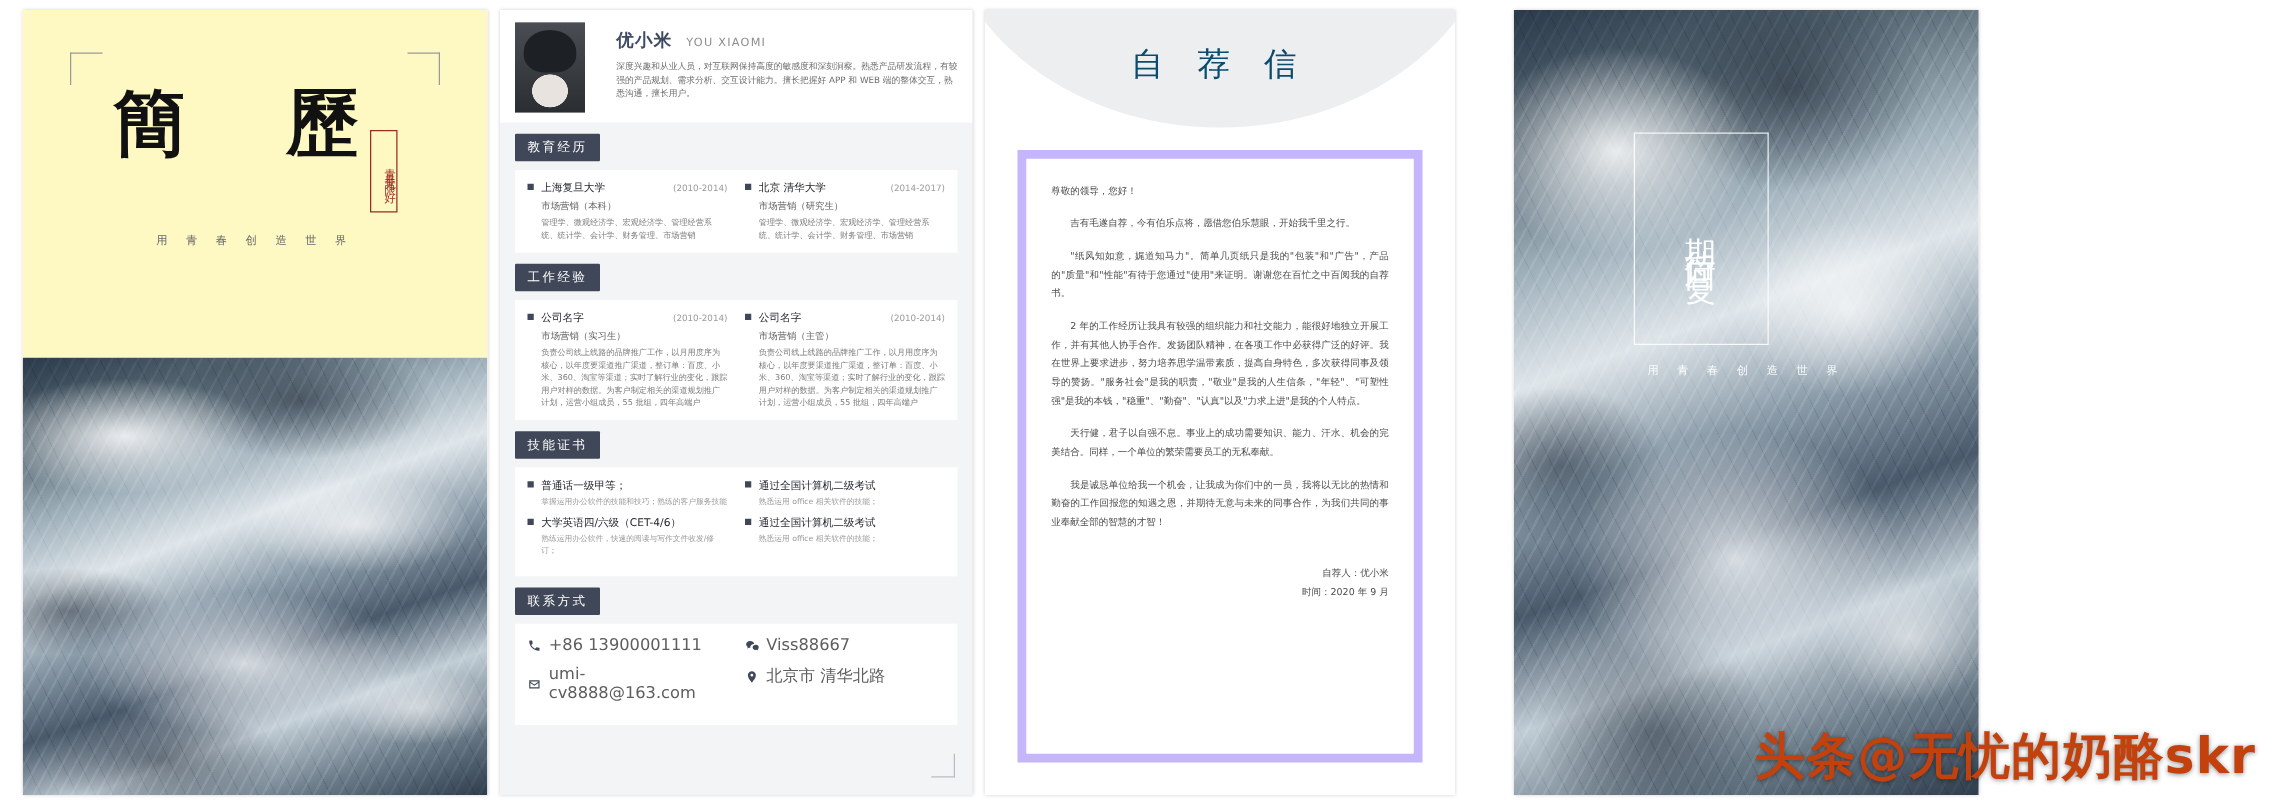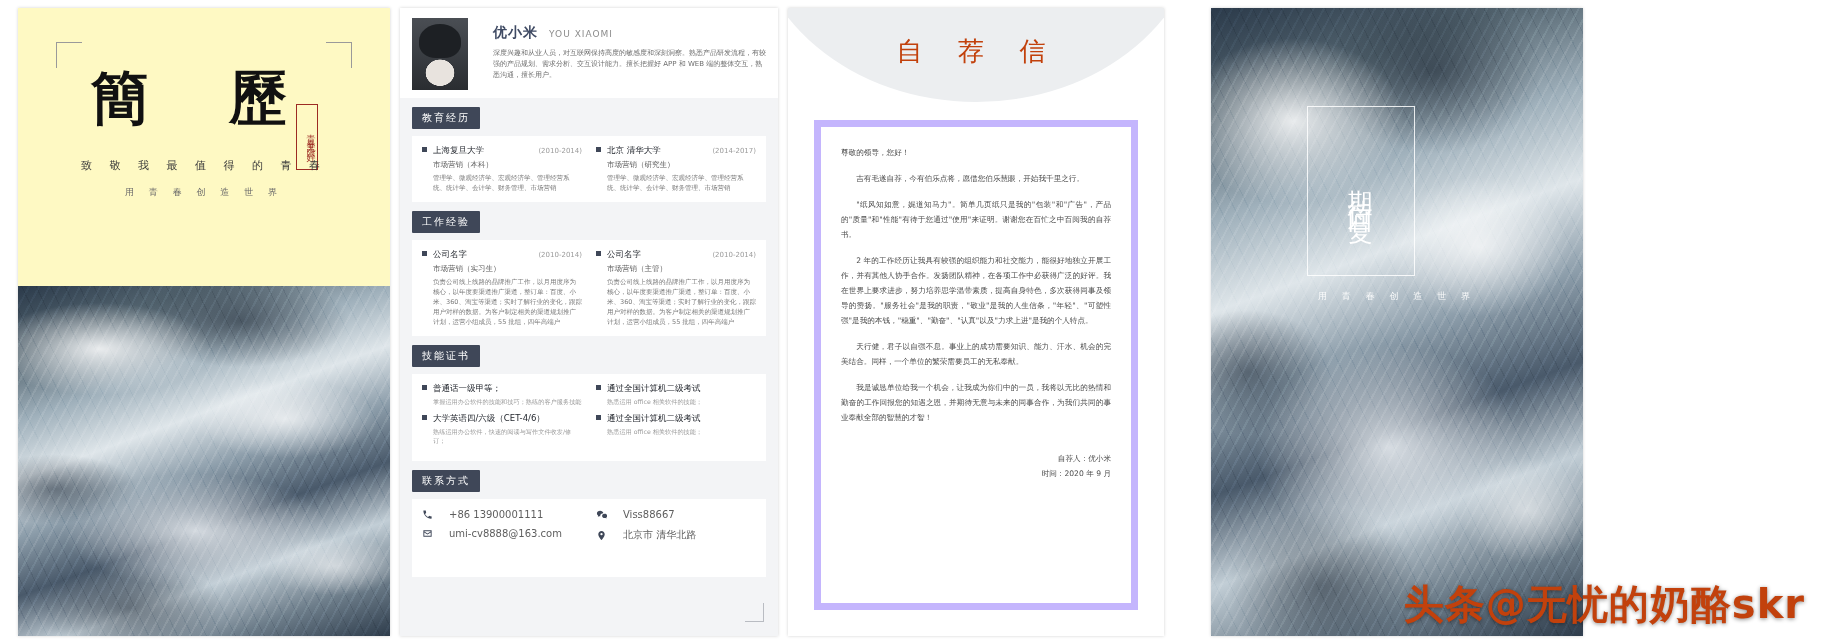--- a/index.html
+++ b/index.html
@@ -68,30 +68,30 @@
   .col{flex:1;min-width:0;}
   .item-title-row{display:flex;align-items:baseline;gap:6px;}
   .bullet{width:5px;height:5px;background:#3f4758;flex:none;transform:translateY(-1px);}
   .item-title{font-size:8.5px;color:#23272e;font-weight:400;}
   .item-date{font-size:7px;color:#9a9a9a;margin-left:auto;}
   .item-sub{font-size:7.5px;color:#5e5e5e;margin:3px 0 0 11px;}
   .item-text{font-size:6.5px;line-height:10px;color:#7b7b7b;margin:3px 0 0 11px;}
   .skill-row{margin-bottom:7px;}
   .skill-note{font-size:6.2px;color:#9a9a9a;margin:2px 0 0 11px;line-height:9px;}
   .contact-body{margin:7px 12px 0 12px;background:#fff;padding:10px;display:flex;gap:14px;min-height:58px;}
-  .ct{display:flex;align-items:center;gap:16px;font-size:10px;color:#5e5e5e;margin-bottom:8px;}
+  .ct{display:flex;align-items:center;gap:6px;font-size:13px;color:#5e5e5e;margin-bottom:8px;}
   .ic{width:11px;height:11px;flex:none;color:#3f4758;}
   .ic svg{width:11px;height:11px;display:block;fill:currentColor;}
   .p2-corner{position:absolute;right:14px;bottom:14px;width:18px;height:18px;border-right:1px solid #b9bcc2;border-bottom:1px solid #b9bcc2;}
 
   
   #page3{left:788px;width:376px;background:#fff;}
   .p3-arc{position:absolute;left:-10%;top:-96px;width:120%;height:190px;background:#eceef0;border-radius:0 0 50% 50%/0 0 100% 100%;}
-  .p3-title{position:absolute;left:0;right:0;top:26px;text-align:center;font-family:Liberation Mono, monospace;
-            font-size:26px;letter-spacing:10px;color:#c2410c;}
+  .p3-title{position:absolute;left:0;right:0;top:26px;text-align:center;font-family:Liberation Sans, sans-serif;
+            font-size:26px;letter-spacing:10px;color:#0c4a6e;}
   .p3-body{position:absolute;left:26px;right:26px;top:112px;border:7px solid #c4b5fd;bottom:26px;padding:18px 20px;box-sizing:border-box;}
   .p3-body p{margin:0 0 11px 0;font-size:7.6px;line-height:15px;color:#4b4b4b;text-indent:2em;text-align:justify;}
   .p3-sign{margin-top:26px;text-align:right;font-size:7.6px;color:#4b4b4b;line-height:15px;}
 
   
   #page4{left:1211px;width:372px;}
   .p4-frame{position:absolute;left:96px;top:98px;width:106px;height:168px;border:1px solid rgba(255,255,255,.85);}
   .p4-vert-wrap{position:absolute;left:96px;top:98px;width:106px;height:168px;display:flex;align-items:center;justify-content:center;}
   .p4-vert-inner{writing-mode:vertical-rl;color:#fff;font-family:"DejaVu Serif","Liberation Serif",serif;font-size:25px;letter-spacing:10px;}
   .p4-sub{position:absolute;left:0;right:0;top:282px;text-align:center;color:rgba(255,255,255,.92);font-size:9px;letter-spacing:6px;}
@@ -110,21 +110,20 @@
       <div class="corner c-tl">
           <i class="h"></i>
           <i class="v"></i>
         </div>
       <div class="corner c-tr">
           <i class="h"></i>
           <i class="v"></i>
         </div>
       <div class="p1-title"><span>簡 歷</span></div>
       <div class="seal">青 春 无 限 好</div>
-      <div class="p1-sub">致 敬 我 最 值 得 的 青 春</div>
       <div class="p1-sub2">用 青 春 创 造 世 界</div>
     </div>
     <div class="p1-img">
         <div class="marble"></div>
       </div>
   </div>
 
   <div class="page" id="page2">
     <div class="p2-head">
       <div class="avatar">

